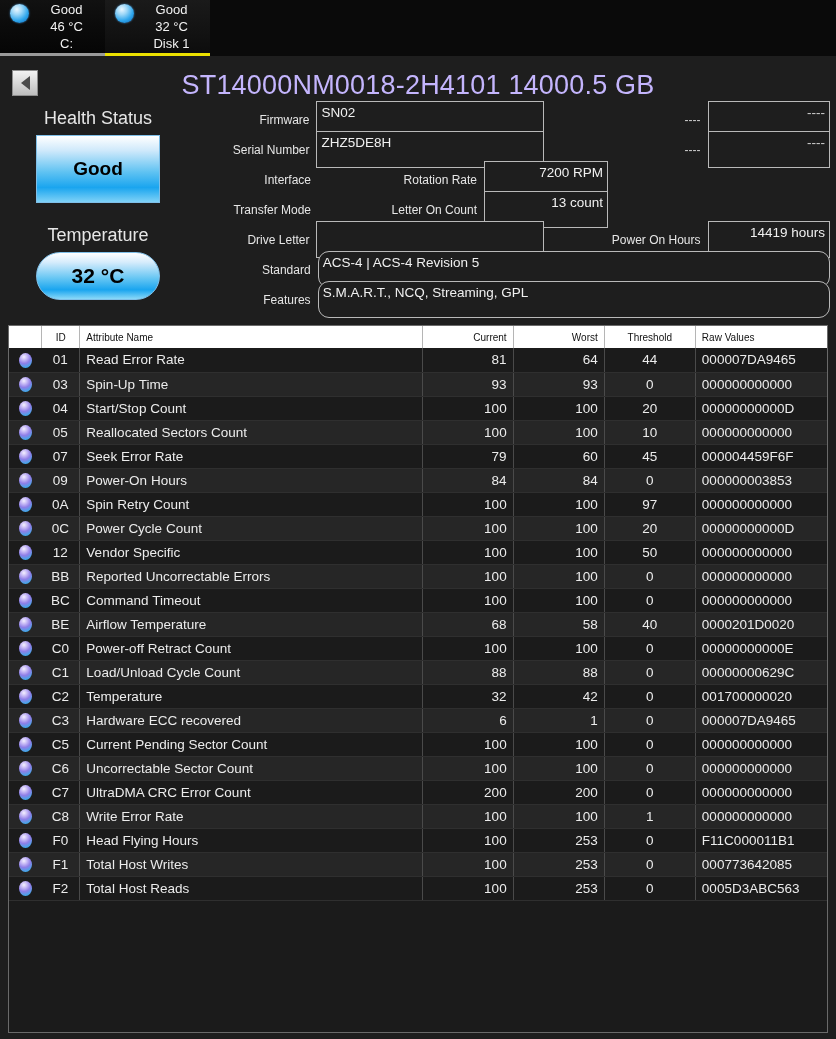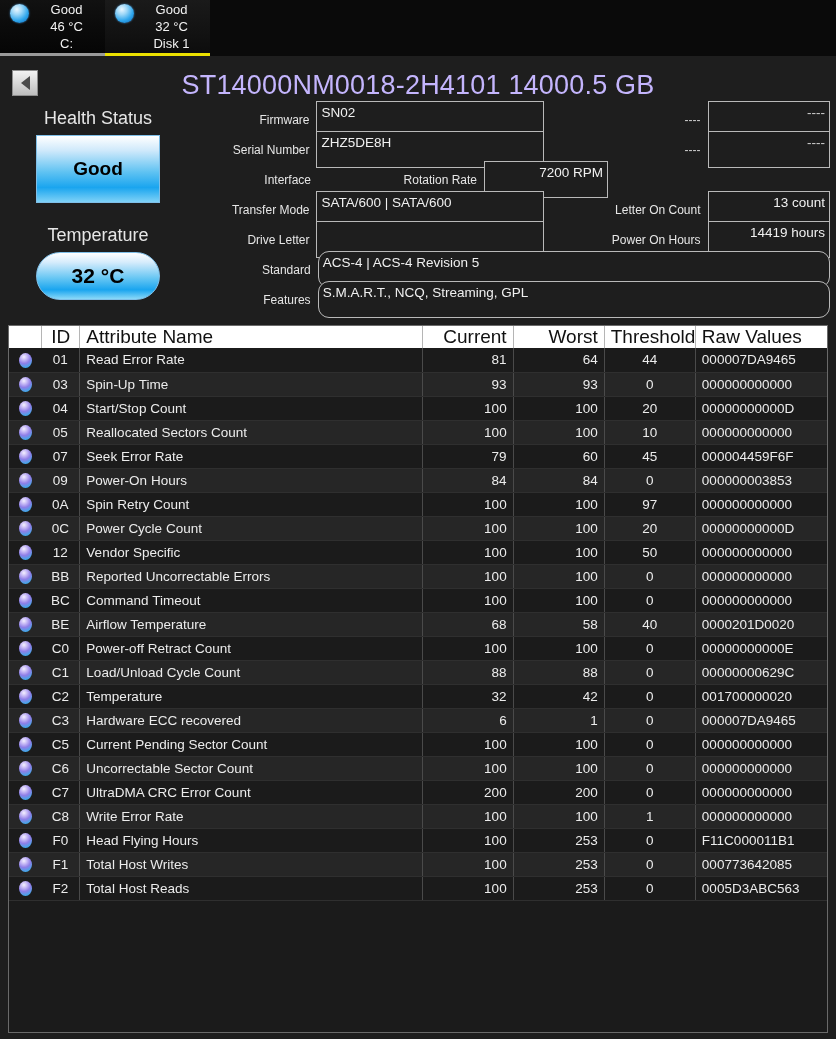--- a/index.html
+++ b/index.html
@@ -163,21 +163,21 @@
     height: 708px;
     box-sizing: border-box;
     border: 1px solid #6a6a6a;
     background: #1b1b1b;
     overflow: hidden;
   }
   table { border-collapse: collapse; width: 100%; table-layout: fixed; }
   thead th {
     background: #ffffff;
     color: #111111;
-    font-size: 19px;
+    font-size: 10px;
     font-weight: normal;
     height: 22px;
     padding: 0 6px;
     border-right: 1px solid #b5b5b5;
     box-sizing: border-box;
   }
   thead th:last-child { border-right: none; }
   .c-ico  { width: 32px; }
   .c-id   { width: 38px; text-align: center; }
   .c-name { width: 338px; text-align: left; }
@@ -257,21 +257,20 @@
       <div class="fld fld-r dash">----</div>
     </div>
     <div class="inforow">
       <div class="lbl lbl-l">Interface</div>
       <div class="spacer"></div>
       <div class="lbl lbl-r">Rotation Rate</div>
       <div class="fld fld-r">7200 RPM</div>
     </div>
     <div class="inforow">
       <div class="lbl lbl-l">Transfer Mode</div>
-      <div class="fld fld-l">SATA/600 | SATA/600</div>
       <div class="spacer"></div>
       <div class="lbl lbl-r">Letter On Count</div>
       <div class="fld fld-r">13 count</div>
     </div>
     <div class="inforow">
       <div class="lbl lbl-l">Drive Letter</div>
       <div class="fld fld-l"></div>
       <div class="spacer"></div>
       <div class="lbl lbl-r">Power On Hours</div>
       <div class="fld fld-r">14419 hours</div>

